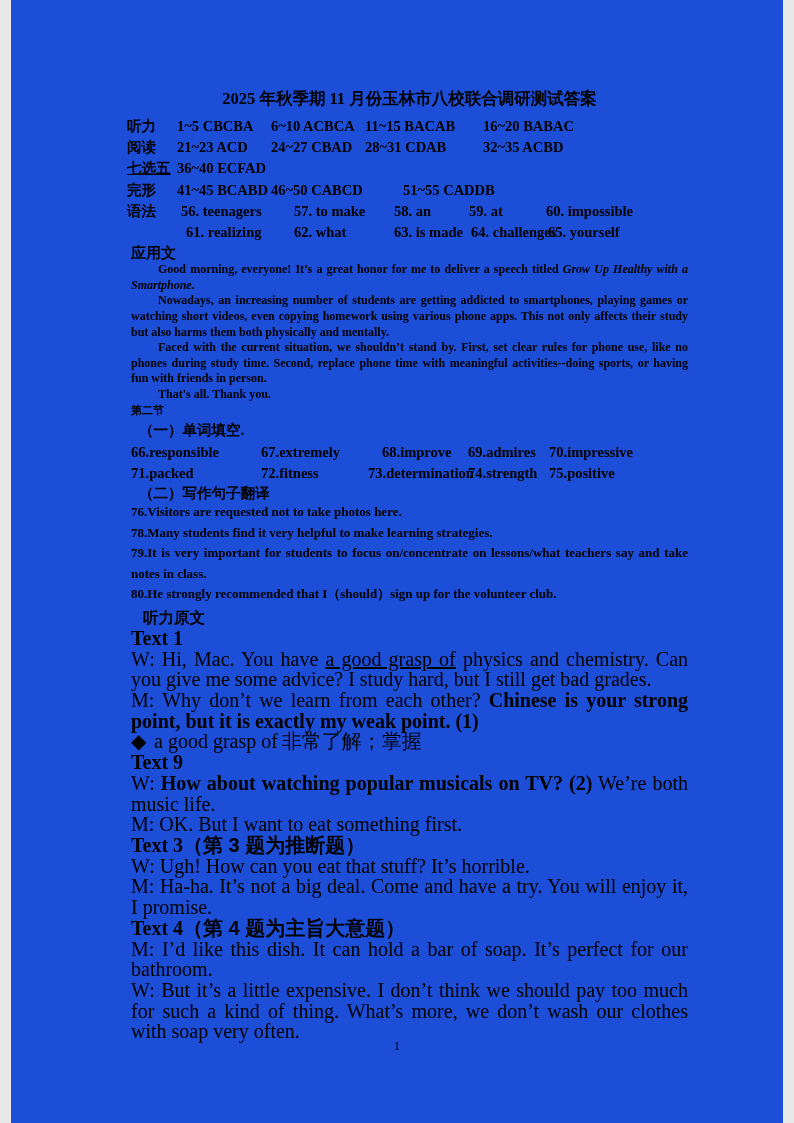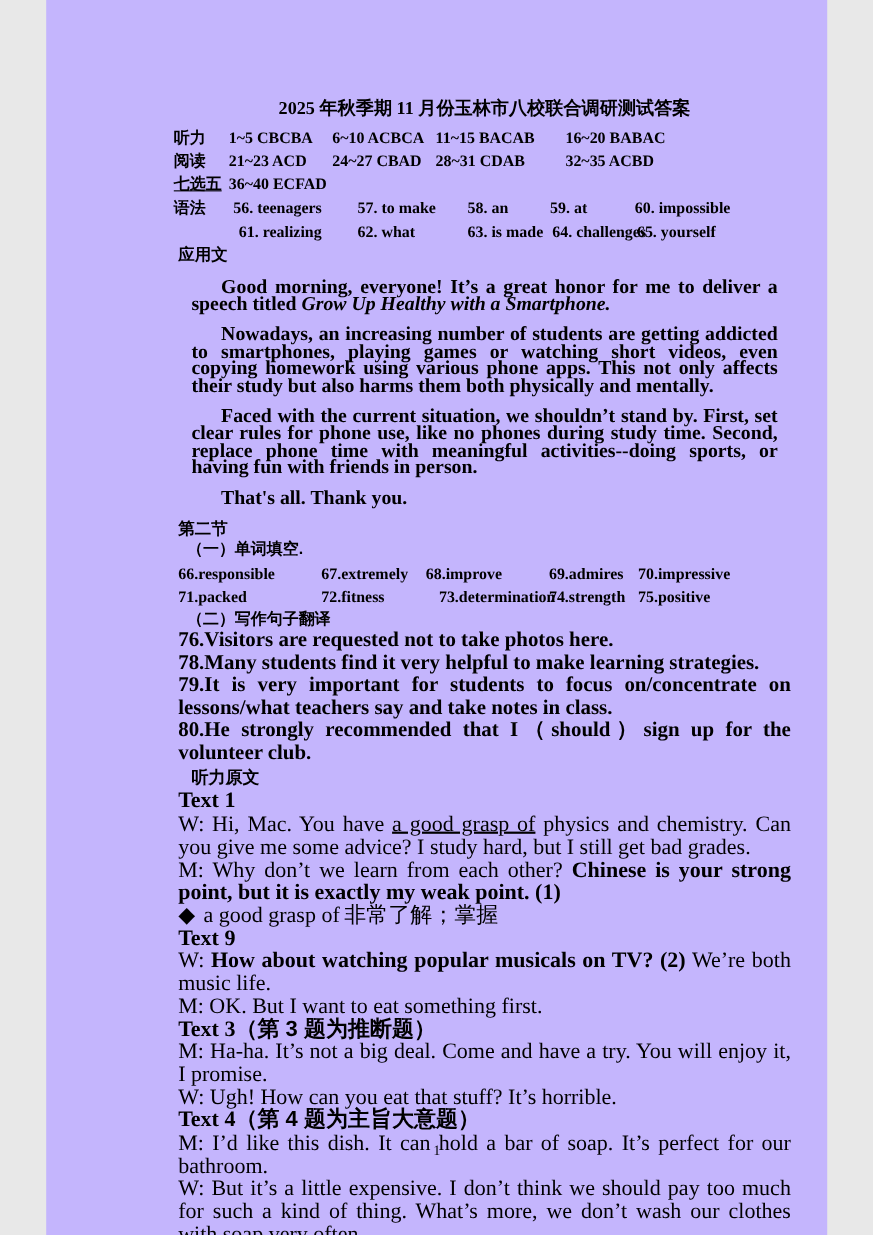--- a/index.html
+++ b/index.html
@@ -1,20 +1,20 @@
 <!DOCTYPE html>
 <html><head>
 <meta charset="utf-8">
 <style>
   html,body { margin:0; padding:0; background:#e8e8e8; }
   .page {
     position:relative;
-    width:710px; height:1123px;
+    width:772px; height:1123px;
     margin:0 auto;
-    background:#c4b5fd;
+    background:#1d4ed8;
     color:#000000;
     font-family:"Liberation Serif","DejaVu Serif",serif;
     overflow:hidden;
   }
   .content { position:absolute; left:120px; top:0; width:557px; }
 
   .doc-title {
     margin:89px 0 0 0;
     text-align:center;
     font-weight:bold;
@@ -34,41 +34,41 @@
   .zh { font-family:"Liberation Sans","DejaVu Sans",sans-serif; }
   .underlined { text-decoration:underline; }
 
   
   .sec-head {
     font-weight:bold;
     font-family:"Liberation Sans","DejaVu Sans",sans-serif;
     font-size:15px; line-height:19px;
   }
   .essay p {
-    margin:12px; font-weight:bold;
-    font-size:18px; line-height:15.6px;
+    margin:0; font-weight:bold;
+    font-size:12px; line-height:15.6px;
     text-align:justify; text-indent:27px;
   }
   .essay .italic { font-style:italic; }
 
-  .h-sec2 { font-size:15px; line-height:17px; }
+  .h-sec2 { font-size:11px; line-height:17px; }
   .h-sub  { font-size:14.5px; line-height:23px; padding-left:8px; }
   .h-sub2 { font-size:14.5px; line-height:18px; padding-left:8px; }
 
   
   .wf-row { position:relative; height:21px; }
   .wf-row .cell {
     position:absolute; top:0;
     font-weight:bold; font-size:14.5px; line-height:21px; white-space:nowrap;
   }
 
   
   .translations p {
     margin:0; font-weight:bold;
-    font-size:19px; line-height:20.5px;
+    font-size:13px; line-height:20.5px;
     text-align:justify;
   }
 
   
   .lt-head {
     margin-top:2px;
     font-weight:bold;
     font-family:"Liberation Sans","DejaVu Sans",sans-serif;
     font-size:15.5px; line-height:21px;padding-left:12px;
   }
@@ -106,20 +106,26 @@
         <span class="cell" style="left:46px">21~23 ACD</span>
         <span class="cell" style="left:140px">24~27 CBAD</span>
         <span class="cell" style="left:234px">28~31 CDAB</span>
         <span class="cell" style="left:352px">32~35 ACBD</span>
       </div>
       <div class="ans-row">
         <span class="cell zh underlined" style="left:-4px">七选五</span>
         <span class="cell" style="left:46px">36~40 ECFAD</span>
       </div>
       <div class="ans-row">
+        <span class="cell zh" style="left:-4px">完形</span>
+        <span class="cell" style="left:46px">41~45 BCABD</span>
+        <span class="cell" style="left:140px">46~50 CABCD</span>
+        <span class="cell" style="left:272px">51~55 CADDB</span>
+      </div>
+      <div class="ans-row">
         <span class="cell zh" style="left:-4px">语法</span>
         <span class="cell" style="left:50px">56. teenagers</span>
         <span class="cell" style="left:163px">57. to make</span>
         <span class="cell" style="left:263px">58. an</span>
         <span class="cell" style="left:338px">59. at</span>
         <span class="cell" style="left:415px">60. impossible</span>
       </div>
       <div class="ans-row">
         <span class="cell" style="left:55px">61. realizing</span>
         <span class="cell" style="left:163px">62. what</span>
@@ -138,21 +144,21 @@
       <p>That's all. Thank you.</p>
     </div>
 
     <div class="sec-head h-sec2">第二节</div>
     <div class="sec-head h-sub">（一）单词填空.</div>
 
     <div>
       <div class="wf-row">
         <span class="cell" style="left:0">66.responsible</span>
         <span class="cell" style="left:130px">67.extremely</span>
-        <span class="cell" style="left:225px">68.improve</span>
+        <span class="cell" style="left:251px">68.improve</span>
         <span class="cell" style="left:337px">69.admires</span>
         <span class="cell" style="left:418px">70.impressive</span>
       </div>
       <div class="wf-row">
         <span class="cell" style="left:0">71.packed</span>
         <span class="cell" style="left:130px">72.fitness</span>
         <span class="cell" style="left:237px">73.determination</span>
         <span class="cell" style="left:337px">74.strength</span>
         <span class="cell" style="left:418px">75.positive</span>
       </div>
@@ -173,22 +179,22 @@
       <p class="t-head">Text 1</p>
       <p><span>W: Hi, Mac. You have </span><span class="u">a good grasp of</span><span> physics and chemistry. Can you give me some advice? I study hard, but I still get bad grades.</span></p>
       <p><span>M: Why don’t we learn from each other? </span><span class="b">Chinese is your strong point, but it is exactly my weak point. (1)</span></p>
       <p><span class="bullet">◆</span><span>a good grasp of</span><span class="note-zh">非常了解；掌握</span></p>
 
       <p class="t-head">Text 9</p>
       <p><span>W: </span><span class="b">How about watching popular musicals on TV? (2)</span><span> We’re both music life.</span></p>
       <p>M: OK. But I want to eat something first.</p>
 
       <p class="t-head"><span>Text 3</span><span class="zh">（第 3 题为推断题）</span></p>
+      <p>W: Ugh! How can you eat that stuff? It’s horrible.</p>
       <p>M: Ha-ha. It’s not a big deal. Come and have a try. You will enjoy it, I promise.</p>
-      <p>W: Ugh! How can you eat that stuff? It’s horrible.</p>
 
       <p class="t-head"><span>Text 4</span><span class="zh">（第 4 题为主旨大意题）</span></p>
       <p>M: I’d like this dish. It can hold a bar of soap. It’s perfect for our bathroom.</p>
       <p>W: But it’s a little expensive. I don’t think we should pay too much for such a kind of thing. What’s more, we don’t wash our clothes with soap very often.</p>
     </div>
 
   </div>
 
   <div class="page-num">1</div>
 </div>

